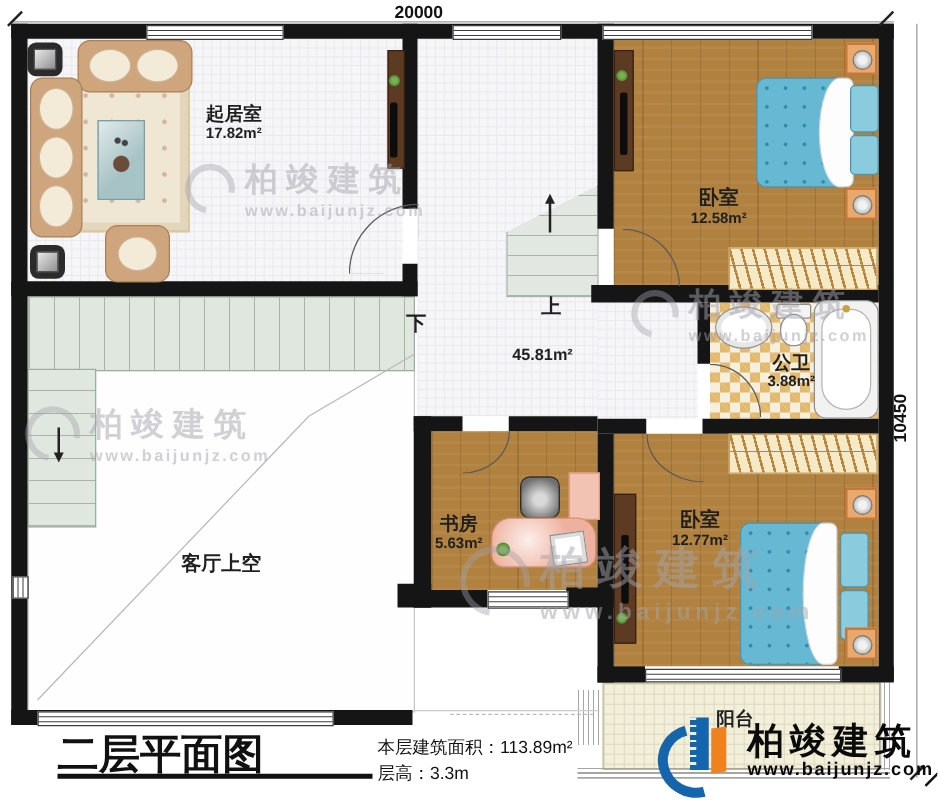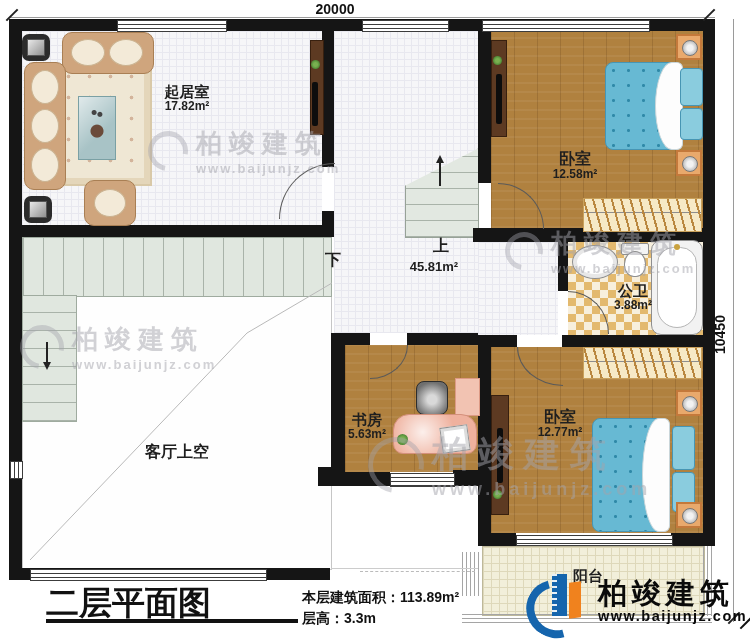--- a/index.html
+++ b/index.html
@@ -107,21 +107,21 @@
   .wm-icon{border:5px solid rgba(163,163,171,.42);border-radius:50%;border-bottom-color:transparent;
       transform:rotate(-35deg);}
   .wm-name{font-size:26px;letter-spacing:7px;white-space:nowrap;}
   .wm-url{font-size:13px;letter-spacing:2px;white-space:nowrap;}
   .wm.big .wm-name{font-size:36px;letter-spacing:10px;}
   .wm.big .wm-url{font-size:18px;letter-spacing:4px;}
   
   .tb-main{position:absolute;left:46px;top:581px;display:flex;align-items:baseline;gap:14px;
       font-weight:bold;font-size:33px;color:#111;white-space:nowrap;}
   .tb-underline{position:absolute;left:46px;top:619px;width:252px;height:4px;background:#111;}
-  .tb-info{position:absolute;font-weight:bold;font-size:14px;color:#111;white-space:nowrap;}
+  .tb-info{position:absolute;font-weight:normal;font-size:14px;color:#111;white-space:nowrap;}
   
   .logo{position:absolute;left:526px;top:570px;display:flex;align-items:center;gap:6px;}
   .logo-icon{position:relative;width:66px;height:62px;}
   .logo-swoosh{position:absolute;left:0;top:10px;width:44px;height:42px;border:8px solid #1565ad;
       border-radius:50%;border-top-color:transparent;border-right-color:transparent;transform:rotate(30deg);}
   .logo-bblue{position:absolute;left:26px;top:4px;width:15px;height:42px;background:#1565ad;
       background-image:repeating-linear-gradient(0deg,transparent 0 4px,rgba(255,255,255,.9) 4px 6px);
       background-size:5px 100%;background-repeat:no-repeat;}
   .logo-borange{position:absolute;left:43px;top:12px;width:12px;height:36px;background:#f0821e;transform:skewY(-8deg);}
   .logo-name{font-size:29px;font-weight:bold;letter-spacing:5px;color:#0a0a0a;white-space:nowrap;line-height:1;}
@@ -290,21 +290,21 @@
     <span class="area">3.88m²</span>
   </div>
   <div class="lbl" style="left:338px;top:412px;width:58px;font-size:15px;">
     <span>书房</span>
     <span class="area">5.63m²</span>
   </div>
   <div class="lbl" style="left:528px;top:409px;width:64px;font-size:16px;">
     <span>卧室</span>
     <span class="area">12.77m²</span>
   </div>
-  <div class="lbl" style="left:402px;top:260px;width:64px;font-size:13px;">
+  <div class="lbl" style="left:402px;top:277px;width:64px;font-size:13px;">
     <span>45.81m²</span>
   </div>
   <div class="lbl" style="left:132px;top:444px;width:90px;font-size:16px;">
     <span>客厅上空</span>
   </div>
   <div class="lbl" style="left:566px;top:568px;width:44px;font-size:15px;">
     <span>阳台</span>
   </div>
   <div class="lbl" style="left:428px;top:238px;width:26px;font-size:16px;">
     <span>上</span>

